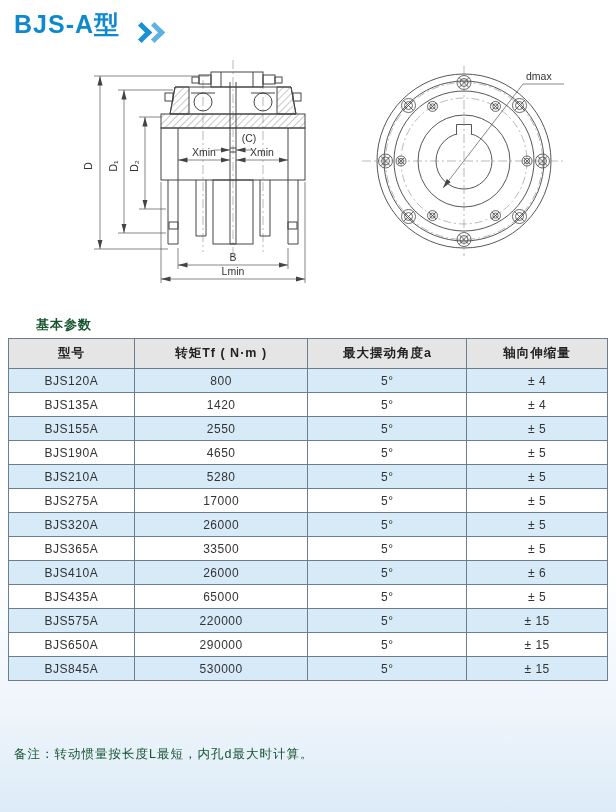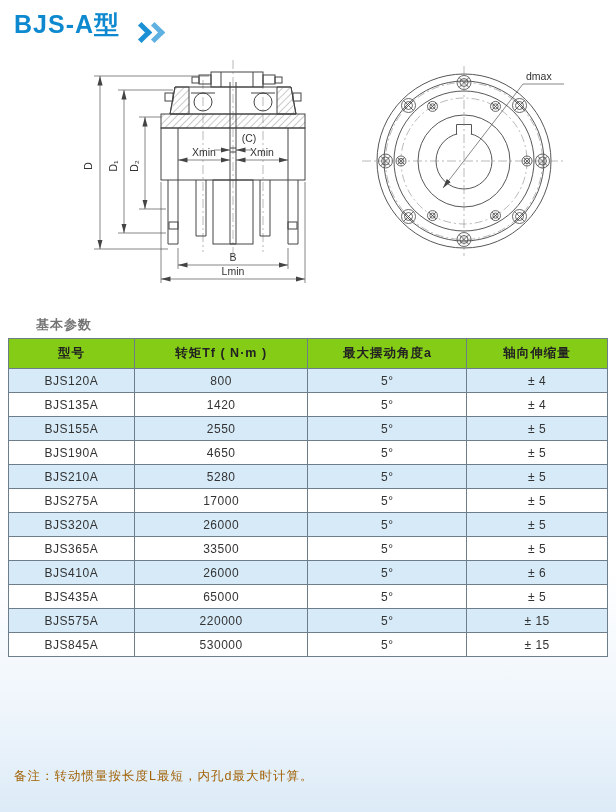--- a/index.html
+++ b/index.html
@@ -11,32 +11,32 @@
   }
   .page-header{position:absolute;left:14px;top:8px;display:flex;align-items:flex-end;gap:14px;}
   .page-title{font-size:25px;font-weight:bold;color:#0e89cf;letter-spacing:1px;line-height:32px;}
   .chevrons{display:inline-flex;align-items:center;margin-top:4px;}
   .chev{display:inline-block;width:10px;height:10px;border-top:5px solid #1b90d4;border-right:5px solid #1b90d4;transform:rotate(45deg);margin-right:-2px;}
   .chev.c2{border-color:#5fb1e2;}
   .drawings svg{position:absolute;}
   #section-view{left:28px;top:52px;}
   #front-view{left:350px;top:52px;}
   .svg-label{font-family:"Liberation Sans","DejaVu Sans",sans-serif;font-size:10.5px;fill:#333;}
-  .section-title{position:absolute;left:36px;top:316px;font-size:13px;font-weight:bold;color:#737373;letter-spacing:1px;}
+  .section-title{position:absolute;left:36px;top:316px;font-size:13px;font-weight:bold;color:#14532d;letter-spacing:1px;}
   table.params{
     position:absolute;left:8px;top:338px;width:600px;
     border-collapse:collapse;table-layout:fixed;text-align:center;
     font-size:12px;color:#333;
   }
   table.params th,table.params td{border:1px solid #6d7d8a;padding:0;}
-  table.params th{height:29px;background:#84cc16;font-weight:bold;font-size:12.5px;color:#222;letter-spacing:1px;}
+  table.params th{height:29px;background:#e5e5e5;font-weight:bold;font-size:12.5px;color:#222;letter-spacing:1px;}
   table.params td{height:23px;letter-spacing:0.5px;}
   table.params tbody tr:nth-child(odd) td{background:#d6eaf8;}
   table.params tbody tr:nth-child(even) td{background:#ffffff;}
-  .foot-note{position:absolute;left:14px;top:768px;font-size:12.5px;color:#a16207;letter-spacing:1px;}
+  .foot-note{position:absolute;left:14px;top:746px;font-size:12.5px;color:#14532d;letter-spacing:1px;}
 </style>
 </head>
 <body>
 
 <div class="page-header">
   <span class="page-title">BJS-A型</span>
   <span class="chevrons">
     <i class="chev c1"></i>
     <i class="chev c2"></i>
   </span>
@@ -297,20 +297,26 @@
         <td>5°</td>
         <td>± 5</td>
       </tr>
       <tr>
         <td>BJS575A</td>
         <td>220000</td>
         <td>5°</td>
         <td>± 15</td>
       </tr>
       <tr>
+        <td>BJS650A</td>
+        <td>290000</td>
+        <td>5°</td>
+        <td>± 15</td>
+      </tr>
+      <tr>
         <td>BJS845A</td>
         <td>530000</td>
         <td>5°</td>
         <td>± 15</td>
       </tr>
     </tbody>
 </table>
 
 <div class="foot-note">备注：转动惯量按长度L最短，内孔d最大时计算。</div>
 

